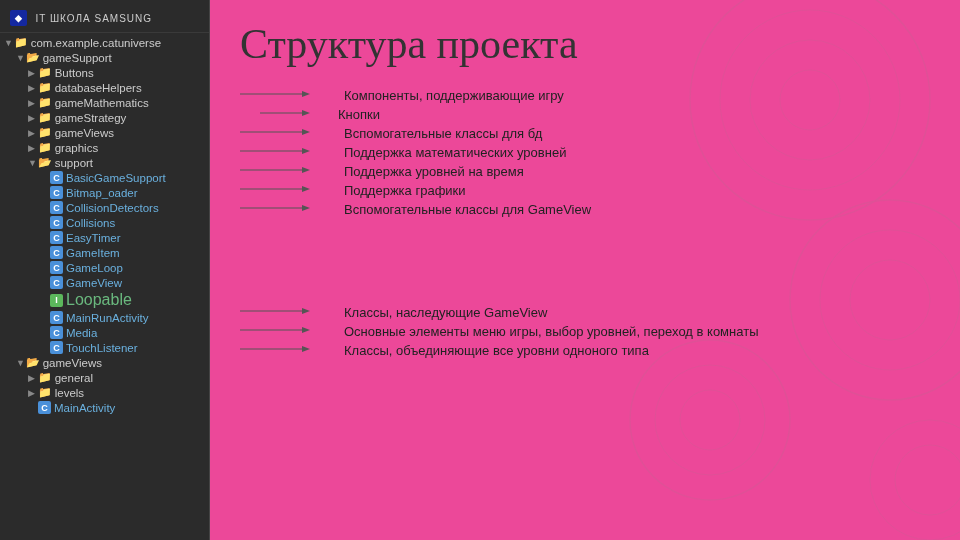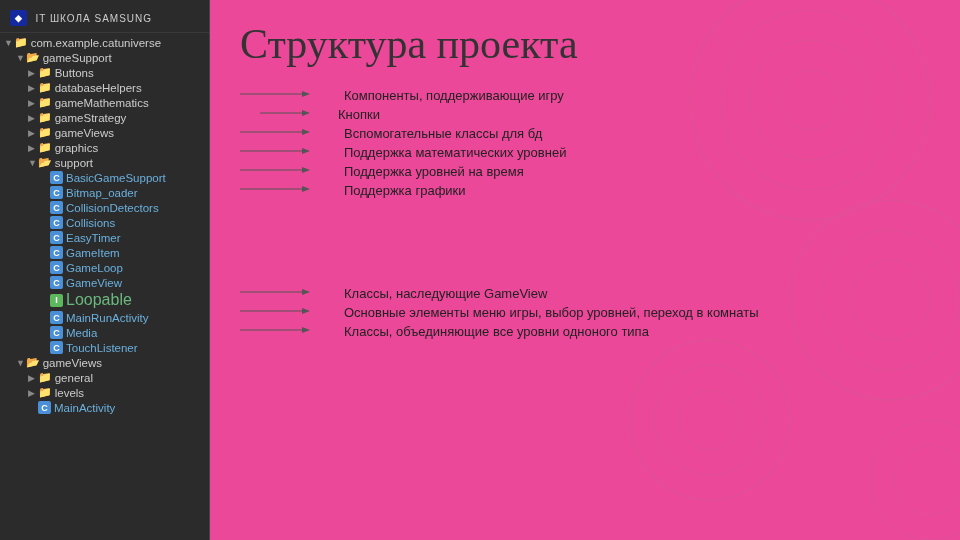--- a/index.html
+++ b/index.html
@@ -384,20 +384,27 @@
     </div>
 
     <div class="ann-row">
       <svg width="70" height="12" style="flex-shrink:0">
         <line x1="0" y1="6" x2="62" y2="6" stroke="#555" stroke-width="1.2"></line>
         <polygon points="62,3 70,6 62,9" fill="#555"></polygon>
       </svg>
       <span class="ann-text" style="margin-left:6px">Поддержка графики</span>
     </div>
 
+    <div class="ann-row">
+      <svg width="70" height="12" style="flex-shrink:0">
+        <line x1="0" y1="6" x2="62" y2="6" stroke="#555" stroke-width="1.2"></line>
+        <polygon points="62,3 70,6 62,9" fill="#555"></polygon>
+      </svg>
+      <span class="ann-text" style="margin-left:6px">Вспомогательные классы для GameView</span>
+    </div>
 
     <div style="height: 80px"></div>
 
     <div class="ann-row">
       <svg width="70" height="12" style="flex-shrink:0">
         <line x1="0" y1="6" x2="62" y2="6" stroke="#555" stroke-width="1.2"></line>
         <polygon points="62,3 70,6 62,9" fill="#555"></polygon>
       </svg>
       <span class="ann-text" style="margin-left:6px">Классы, наследующие GameView</span>
     </div>

